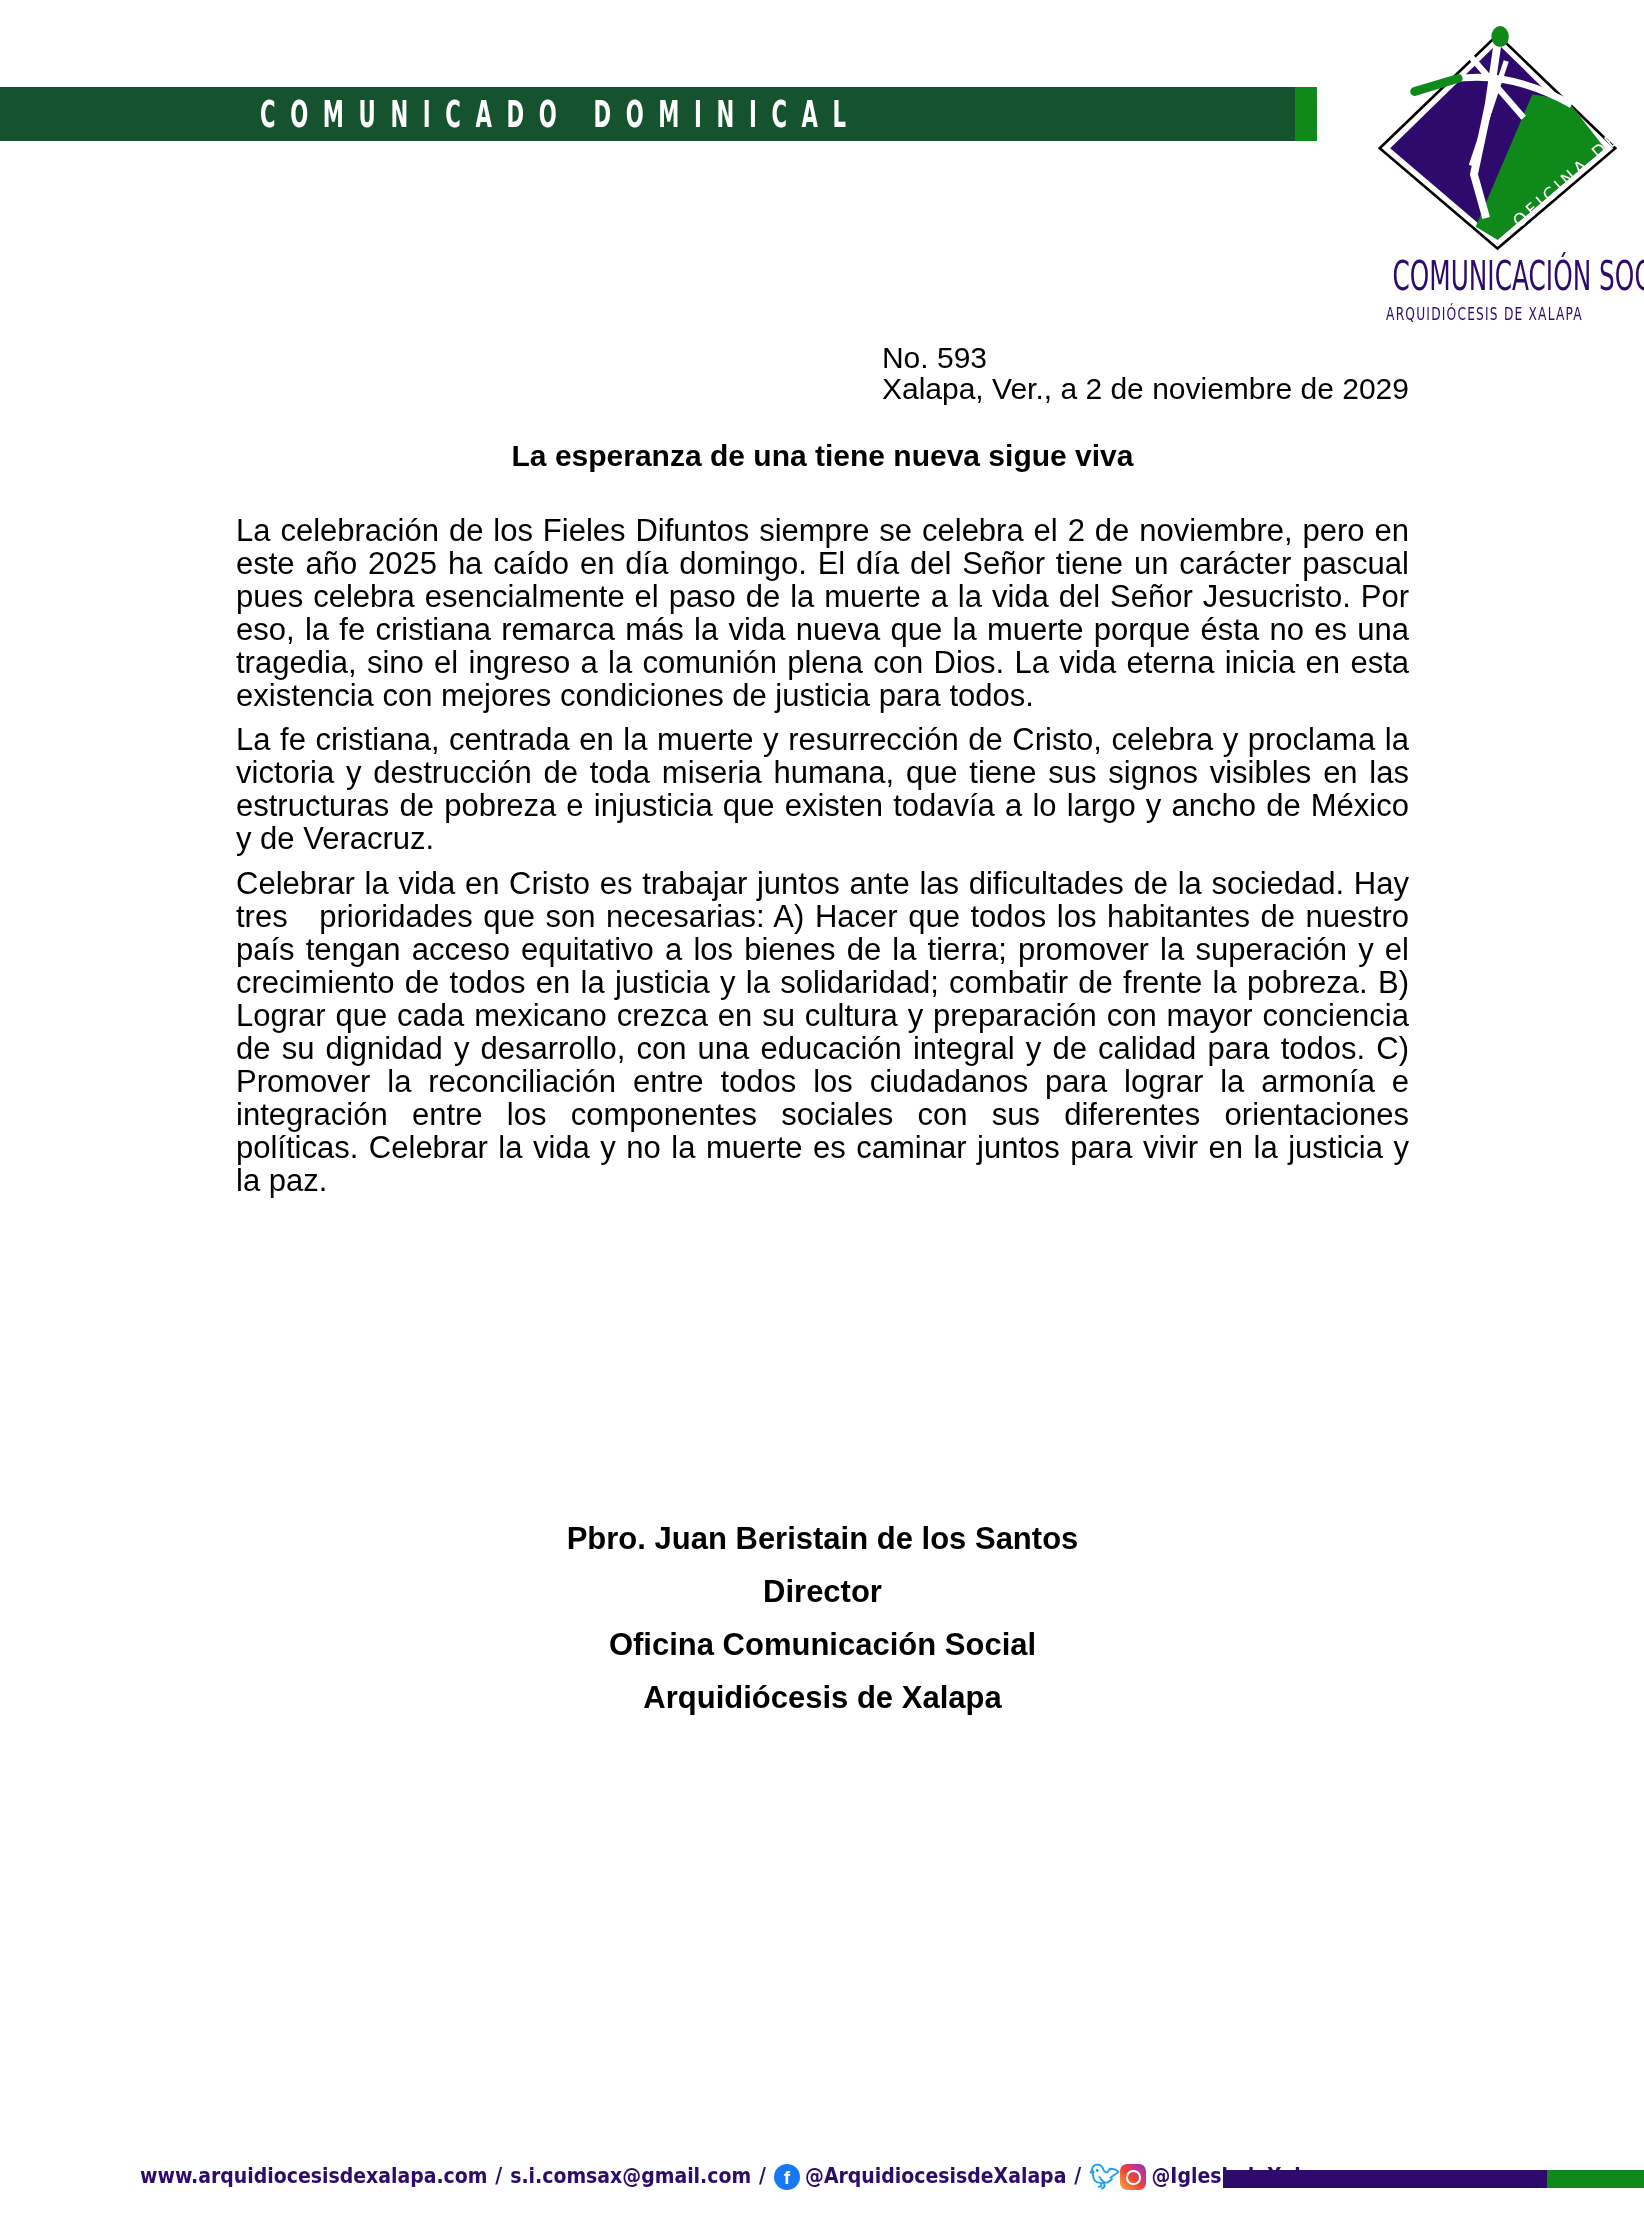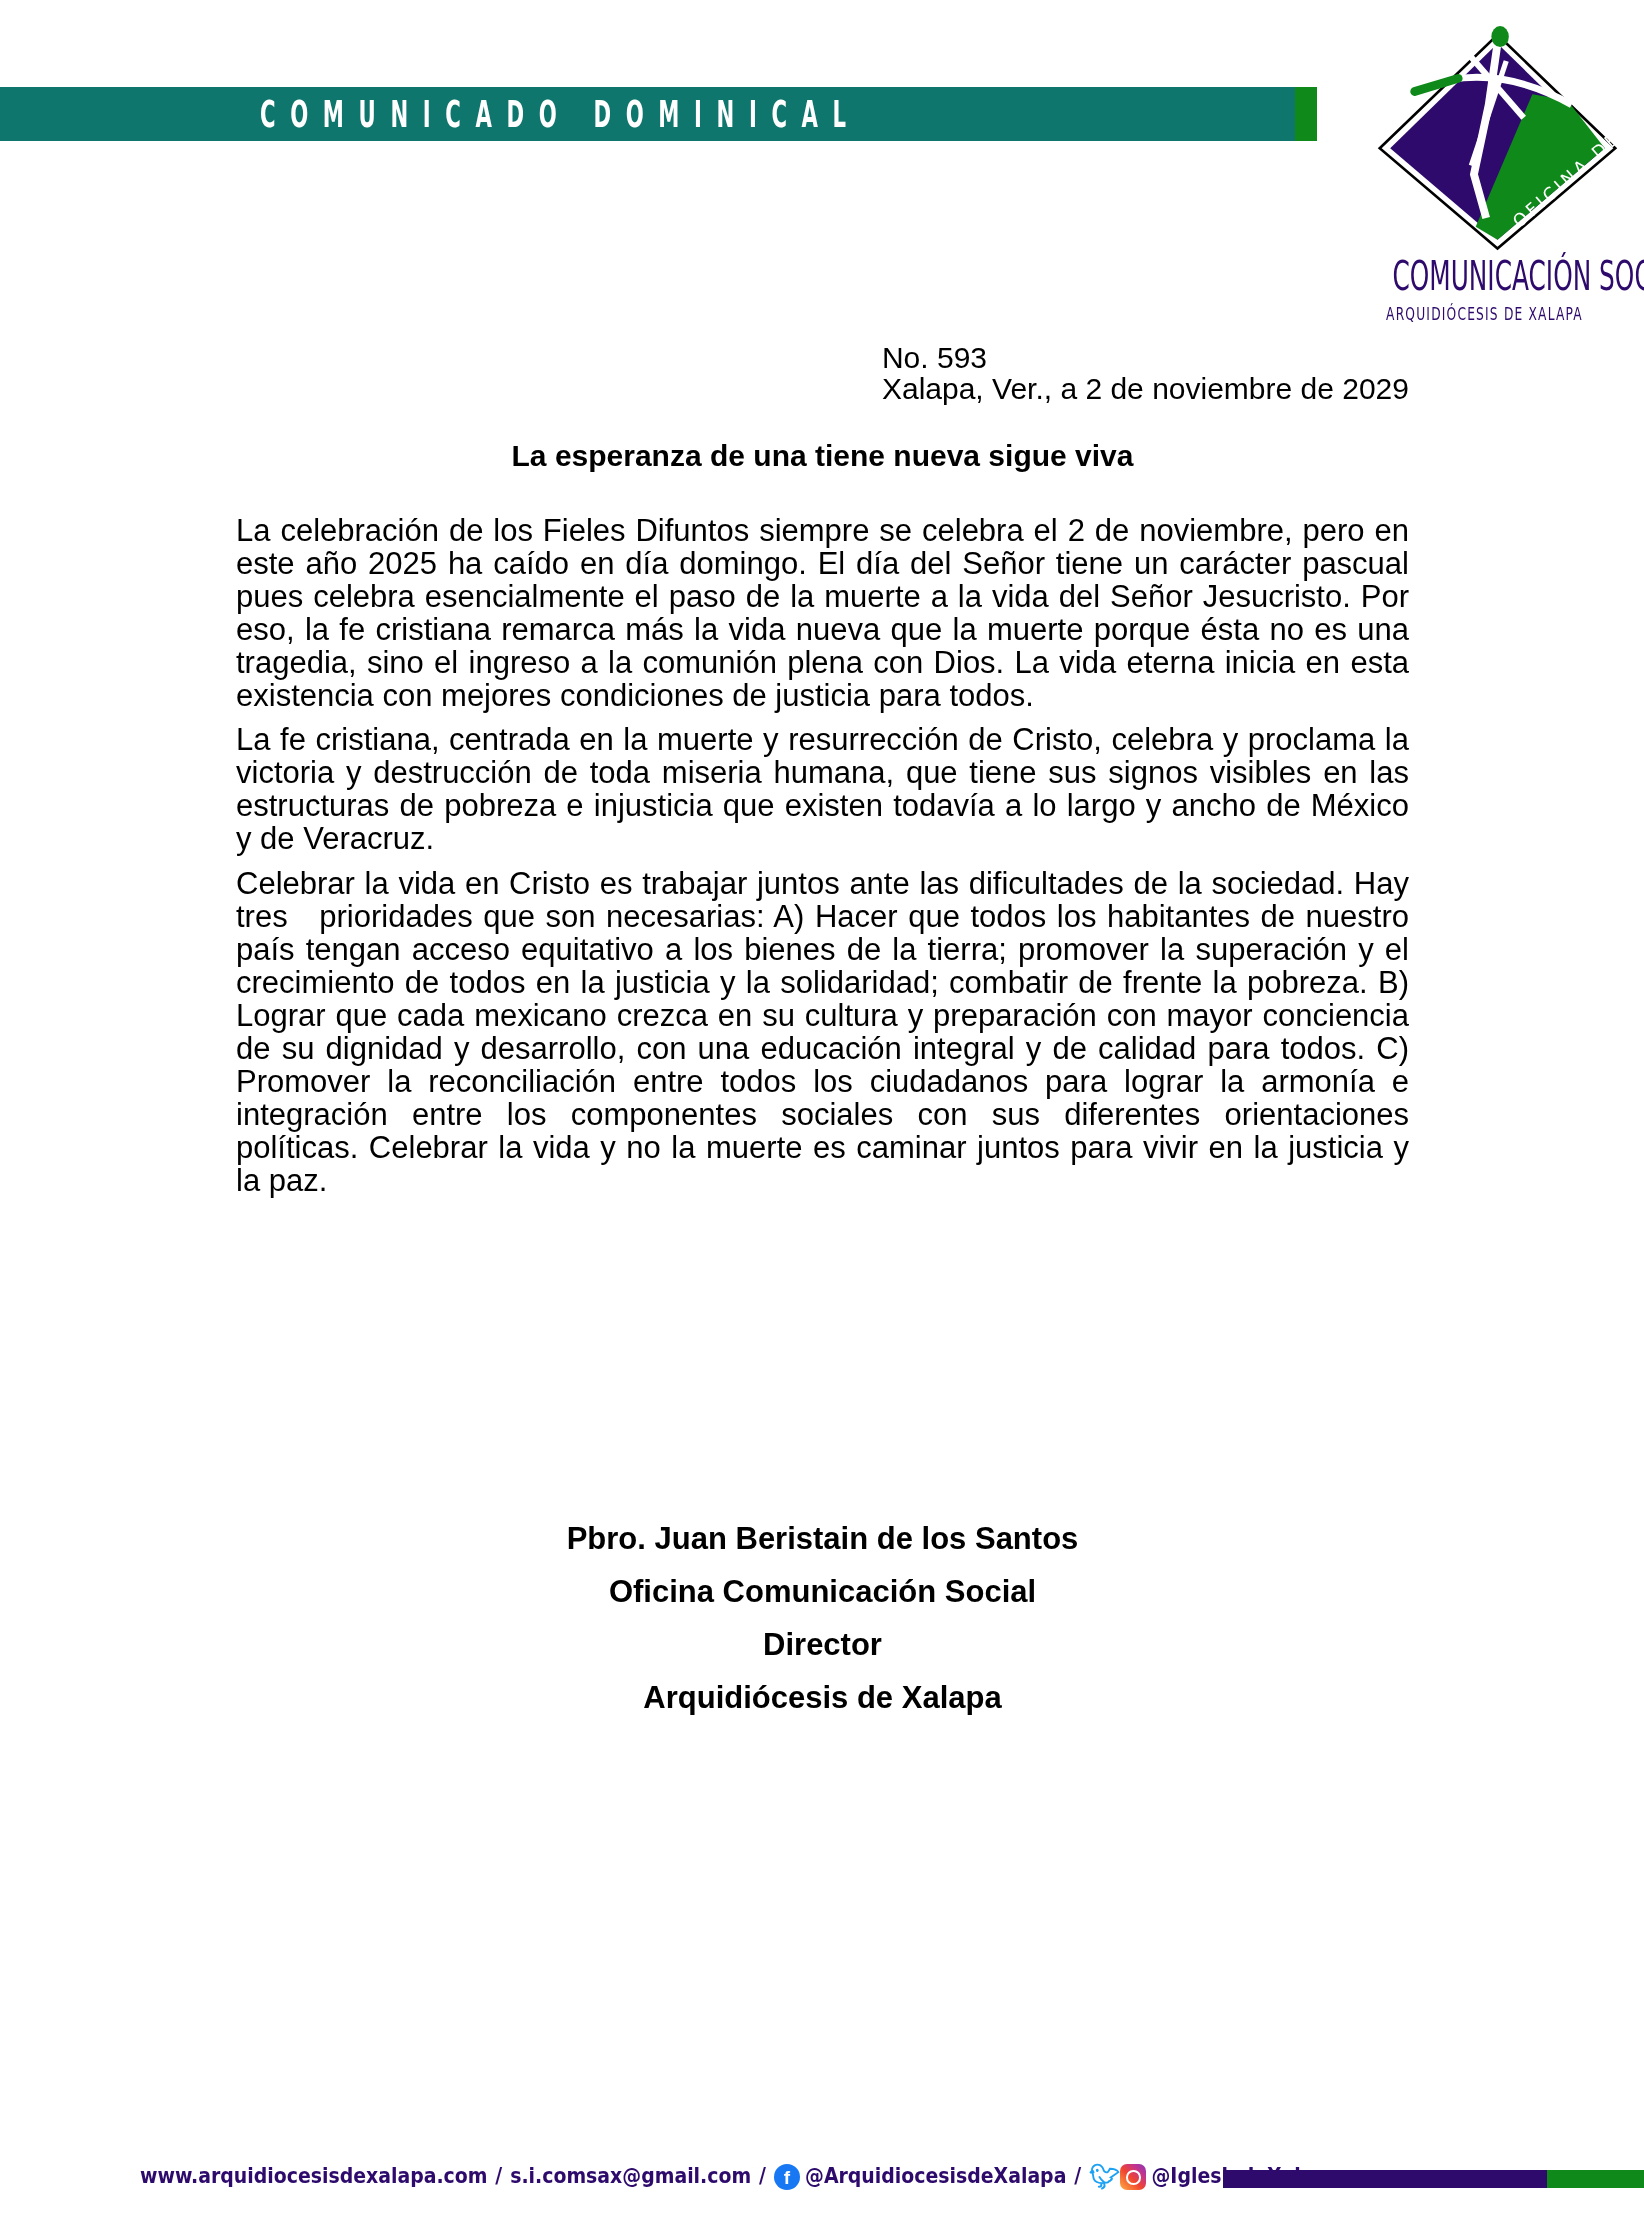--- a/index.html
+++ b/index.html
@@ -1,19 +1,19 @@
 <!DOCTYPE html>
 <html style="font-size:14px"><head>
 <meta charset="utf-8">
 <style>
   html, body { margin: 0; padding: 0; background: #ffffff; }
   body { width: 1645px; height: 2236px; position: relative; overflow: hidden; font-family: "Liberation Sans", sans-serif; color: #000; }
 
   
-  .header-bar { position: absolute; left: 0; top: 87px; width: 1317px; height: 54px; background: #0f766e; }
+  .header-bar { position: absolute; left: 0; top: 87px; width: 1317px; height: 54px; background: #14532d; }
   .header-bar .green-cap { position: absolute; right: 0; top: 0; width: 22px; height: 100%; background: #0f8a1a; }
   .header-title { position: absolute; left: 260px; top: 0; height: 54px; line-height: 54px; color: #ffffff; font-family: "DejaVu Sans Condensed", "DejaVu Sans", sans-serif; font-weight: bold; font-size: 38px; letter-spacing: 23.6px; transform: scaleX(0.62); transform-origin: left center; white-space: nowrap; }
 
   
   .logo { position: absolute; left: 1371px; top: 26px; width: 253px; height: 227px; }
   .logo-title { position: absolute; left: 1336px; top: 253px; width: 297px; text-align: center; color: #2d0a6b; font-family: "DejaVu Sans", sans-serif; font-size: 40px; transform: scaleX(0.62); transform-origin: center; white-space: nowrap; }
   .logo-sub { position: absolute; left: 1336px; top: 304px; width: 297px; text-align: center; color: #2d0a6b; font-family: "DejaVu Sans", sans-serif; font-size: 17.5px; letter-spacing: 1.7px; transform: scaleX(0.7); transform-origin: center; white-space: nowrap; }
 
   
   .doc-meta { position: absolute; right: 236px; top: 342px; text-align: left; font-size: 30px; line-height: 31px; }
@@ -73,22 +73,22 @@
 <div class="doc-title">La esperanza de una tiene nueva sigue viva</div>
 
 <div class="body-text">
   <p>La celebración de los Fieles Difuntos siempre se celebra el 2 de noviembre, pero en este año 2025 ha caído en día domingo. El día del Señor tiene un carácter pascual pues celebra esencialmente el paso de la muerte a la vida del Señor Jesucristo. Por eso, la fe cristiana remarca más la vida nueva que la muerte porque ésta no es una tragedia, sino el ingreso a la comunión plena con Dios. La vida eterna inicia en esta existencia con mejores condiciones de justicia para todos.</p>
   <p>La fe cristiana, centrada en la muerte y resurrección de Cristo, celebra y proclama la victoria y destrucción de toda miseria humana, que tiene sus signos visibles en las estructuras de pobreza e injusticia que existen todavía a lo largo y ancho de México y de Veracruz.</p>
   <p style="white-space: pre-wrap;">Celebrar la vida en Cristo es trabajar juntos ante las dificultades de la sociedad. Hay tres   prioridades que son necesarias: A) Hacer que todos los habitantes de nuestro país tengan acceso equitativo a los bienes de la tierra; promover la superación y el crecimiento de todos en la justicia y la solidaridad; combatir de frente la pobreza. B) Lograr que cada mexicano crezca en su cultura y preparación con mayor conciencia de su dignidad y desarrollo, con una educación integral y de calidad para todos. C) Promover la reconciliación entre todos los ciudadanos para lograr la armonía e integración entre los componentes sociales con sus diferentes orientaciones políticas. Celebrar la vida y no la muerte es caminar juntos para vivir en la justicia y la paz.</p>
 </div>
 
 <div class="signature">
   <div>Pbro. Juan Beristain de los Santos</div>
+  <div>Director</div>
   <div>Oficina Comunicación Social</div>
-  <div>Director</div>
   <div>Arquidiócesis de Xalapa</div>
 </div>
 
 <div class="footer">
   <span>www.arquidiocesisdexalapa.com</span>
   <span class="sep">/</span>
   <span>s.i.comsax@gmail.com</span>
   <span class="sep">/</span>
   <span class="icon fb-icon">f</span>
   <span>@ArquidiocesisdeXalapa</span>

